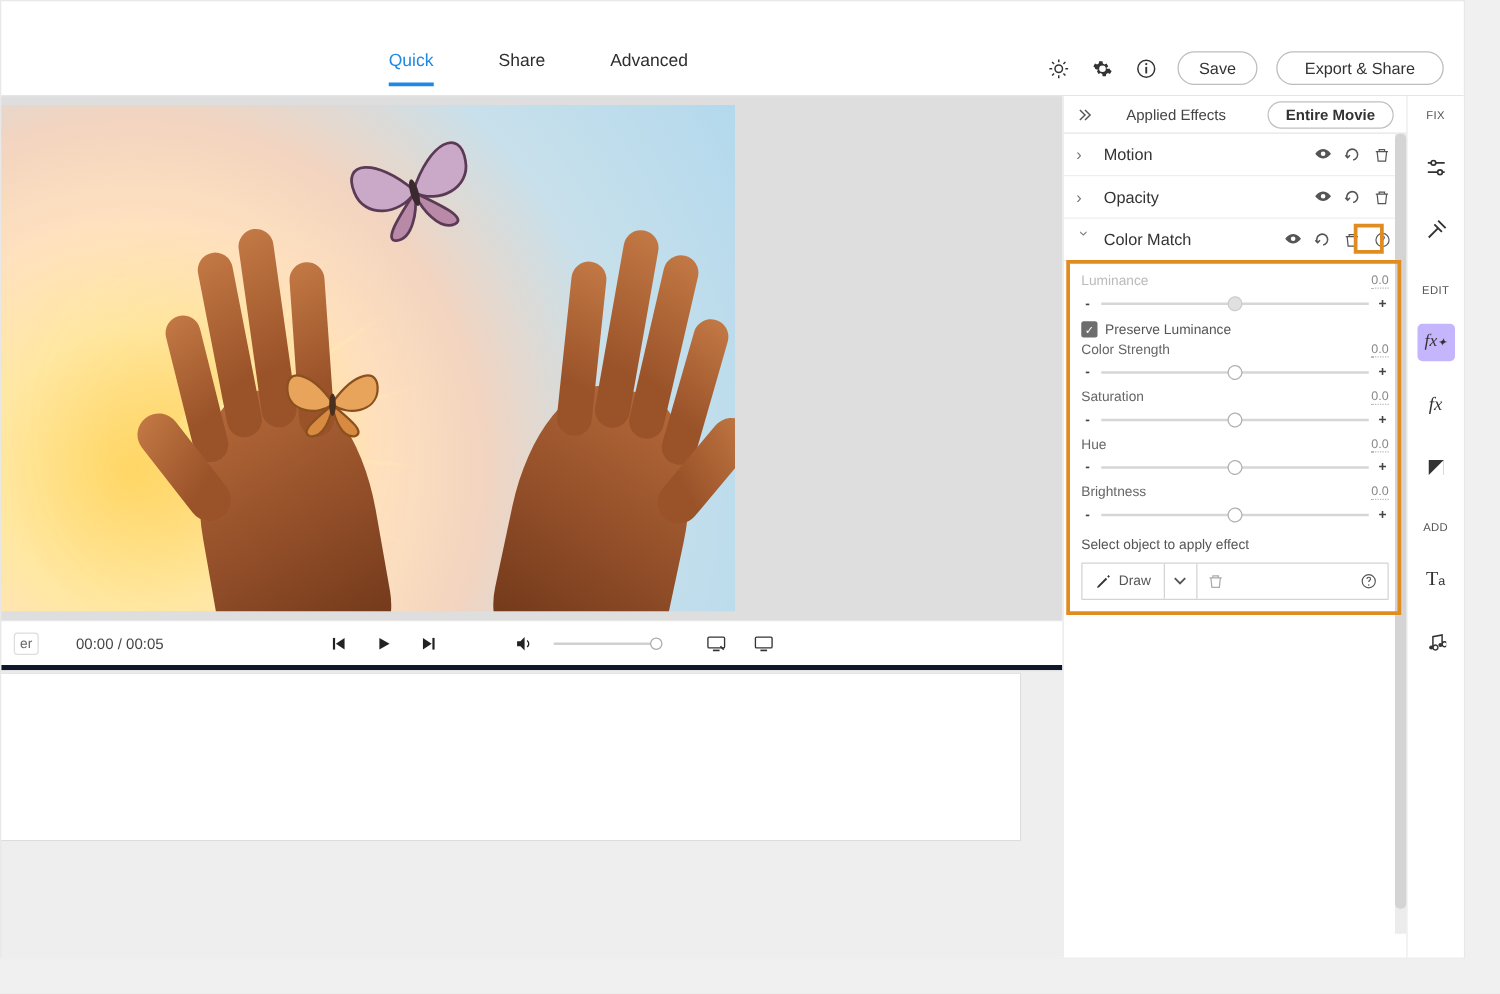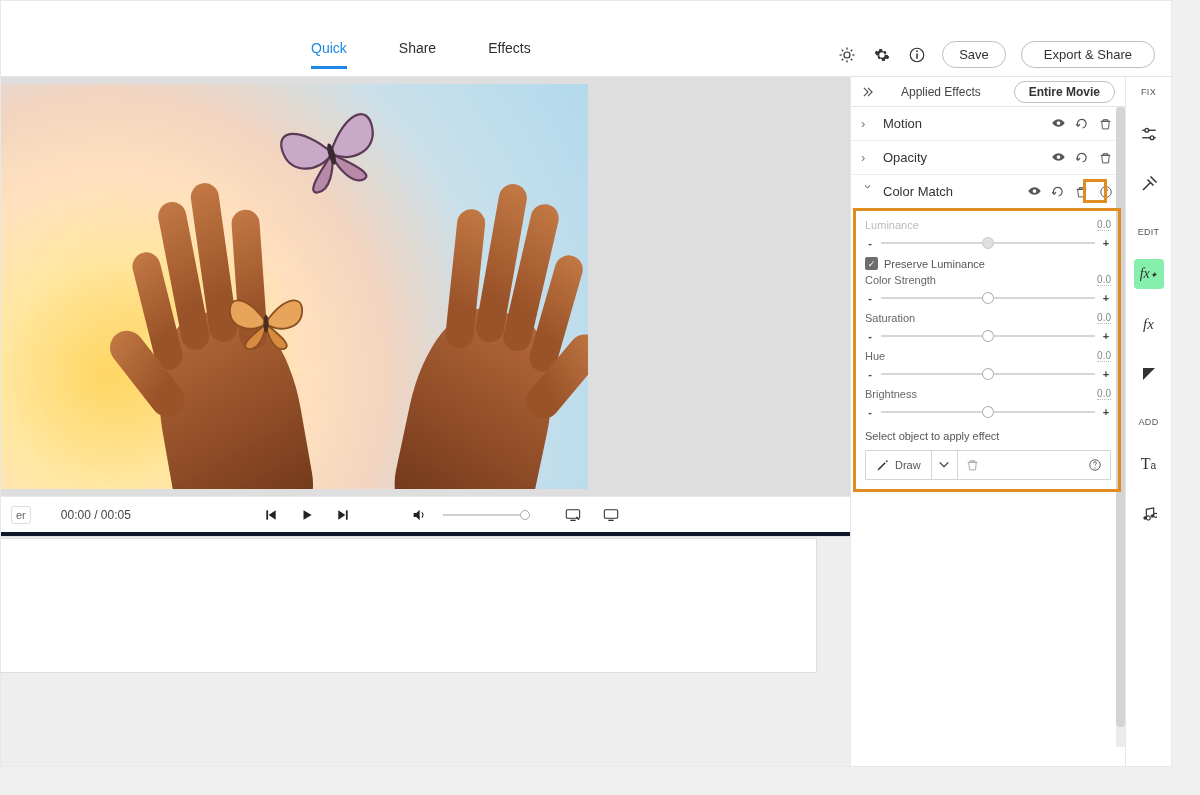--- a/index.html
+++ b/index.html
@@ -81,37 +81,37 @@
 .draw-row .dd { width: 26px; display: flex; align-items: center; justify-content: center; height: 100%; border-right: 1px solid #d4d4d4; cursor: pointer; }
 .draw-row .del { width: 30px; display: flex; align-items: center; justify-content: center; color: #888; cursor: pointer; }
 .draw-row .help { margin-left: auto; width: 30px; display: flex; align-items: center; justify-content: center; color: #666; cursor: pointer; }
 .panel-scrollbar { position: absolute; right: 0; top: 30px; width: 9px; height: 640px; background: #ececec; }
 .panel-thumb { position: absolute; top: 0; width: 100%; height: 620px; background: #d4d4d4; border-radius: 4px; }
 
 
 .sidebar { width: 46px; background: #fff; border-left: 1px solid #e7e7e7; display: flex; flex-direction: column; align-items: center; padding-top: 10px; gap: 20px; }
 .sb-label { font-size: 9px; color: #555; letter-spacing: 0.3px; margin-bottom: 2px; }
 .sb-icon { width: 30px; height: 30px; display: flex; align-items: center; justify-content: center; color: #333; cursor: pointer; border-radius: 4px; }
-.sb-icon.active { background: #86efac; }
+.sb-icon.active { background: #c4b5fd; }
 
 svg { display: block; }
 </style>
 </head>
 <body>
 
 <div class="app">
 <div class="page-bg">
 
   <div class="titlebar"></div>
 
   <div class="topbar">
     <div class="tabs">
       <div class="tab active">Quick</div>
       <div class="tab">Share</div>
-      <div class="tab">Effects</div>
+      <div class="tab">Advanced</div>
     </div>
     <div class="top-icons">
       <div class="icon-btn">
         <svg width="18" height="18" viewBox="0 0 24 24">
               <circle cx="12" cy="12" r="4" fill="none" stroke="#333" stroke-width="1.6"></circle>
               <g stroke="#333" stroke-width="1.6">
                 <line x1="12" y1="2" x2="12" y2="5"></line>
                 <line x1="12" y1="19" x2="12" y2="22"></line>
                 <line x1="2" y1="12" x2="5" y2="12"></line>
                 <line x1="19" y1="12" x2="22" y2="12"></line>

